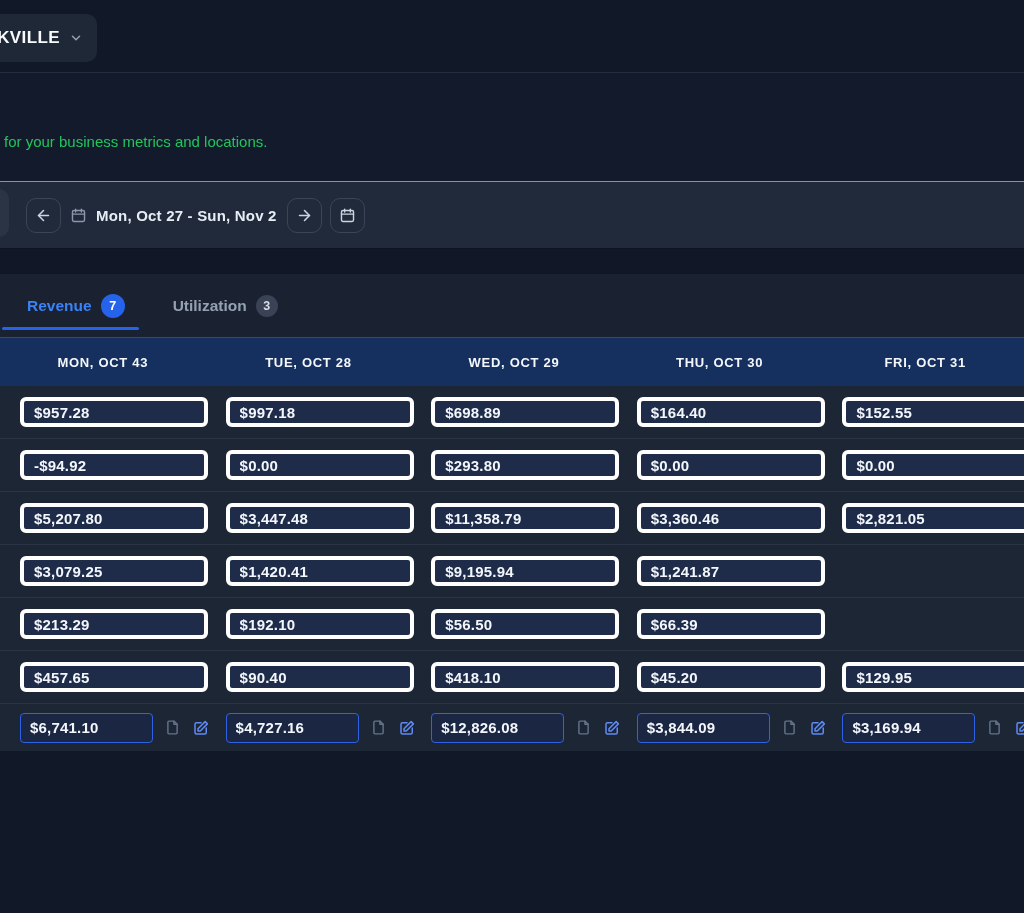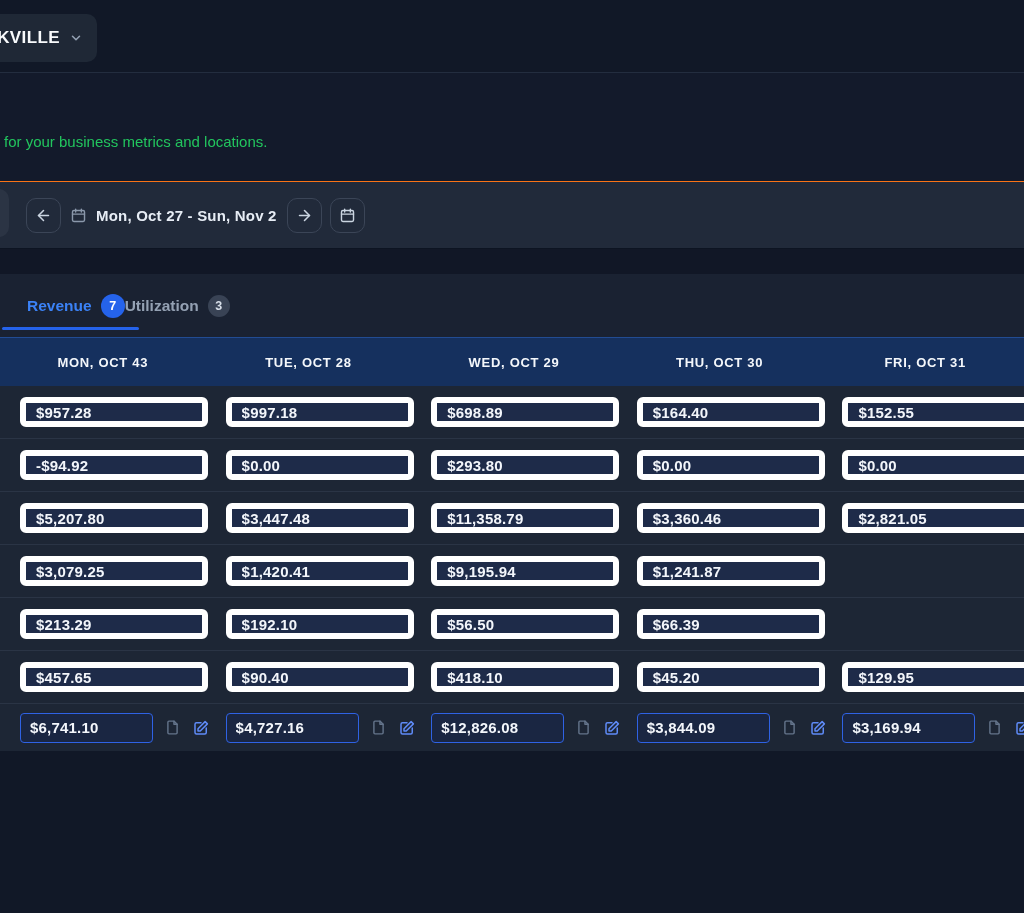--- a/index.html
+++ b/index.html
@@ -29,39 +29,39 @@
   .date-range{margin-left:9px;margin-right:10px;color:#e7edf5;font-size:15px;font-weight:600;letter-spacing:.2px;}
   .btn-next{margin-left:0px;}
   .btn-cal{margin-left:8px;color:#cbd5e1;}
 
   
   .strip{position:absolute;top:249px;left:0;width:100%;height:25px;background:#111726;}
 
   
   .tabsbar{position:absolute;top:274px;left:0;width:100%;height:63px;background:#1a2232;}
   .tabs-inner{display:flex;align-items:center;height:100%;padding-left:27px;}
-  .tab{display:inline-flex;align-items:center;gap:9px;cursor:pointer;}
+  .tab{display:inline-flex;align-items:center;gap:9px;cursor:pointer;margin-right:48px;}
   .tab-label{font-size:15.5px;font-weight:600;}
   .tab.active .tab-label{color:#3b82f6;}
   .tab.inactive .tab-label{color:#94a1b3;}
   .badge{min-width:24px;height:24px;border-radius:999px;display:inline-flex;align-items:center;justify-content:center;
     font-size:12.5px;font-weight:700;padding:0 6px;box-sizing:border-box;}
   .badge.blue{background:#2563eb;color:#fff;}
   .badge.gray{background:#394355;color:#d7dee8;min-width:22px;height:22px;}
   .tab-underline{position:absolute;left:2px;bottom:7px;width:137px;height:3px;background:#2563eb;border-radius:2px;}
 
   
   .thead{position:absolute;top:337px;left:0;width:1028px;height:49px;background:#15305e;
     border-top:1px solid rgba(59,130,246,.35);box-sizing:border-box;display:flex;}
   .th{flex:0 0 205.6px;width:205.6px;display:flex;align-items:center;justify-content:center;
     color:#f4f7fb;font-size:13px;font-weight:700;letter-spacing:.7px;}
   .tbody{position:absolute;top:386px;left:0;width:1028px;background:#1d2635;}
   .trow{display:flex;height:52px;border-bottom:1px solid #2a3445;}
   .td{flex:0 0 205.6px;width:205.6px;display:flex;align-items:center;padding-left:20px;box-sizing:border-box;}
-  .cell-input{width:188px;height:30px;background:#1e2b49;border:6px solid #ffffff;border-radius:6px;
+  .cell-input{width:188px;height:30px;background:#1e2b49;border:4px solid #ffffff;border-radius:6px;
     color:#f3f6fb;font-size:15px;font-weight:700;font-family:"Liberation Sans",sans-serif;
     padding:0 10px;box-sizing:border-box;letter-spacing:.2px;outline:none;}
   .totalrow{display:flex;height:47px;border-bottom:1px solid #2a3445;background:#1d2635;}
   .total-input{width:133px;height:30px;background:#1a2642;border:1px solid #2f62e4;border-radius:4px;
     color:#f3f6fb;font-size:15px;font-weight:700;font-family:"Liberation Sans",sans-serif;
     padding:0 9px;box-sizing:border-box;letter-spacing:.2px;outline:none;flex:0 0 auto;}
   .icon-btn{display:inline-flex;align-items:center;justify-content:center;cursor:pointer;flex:0 0 auto;}
   .icon-file{margin-left:11px;color:#64748b;}
   .icon-edit{margin-left:11px;color:#5f8bf7;}
 

